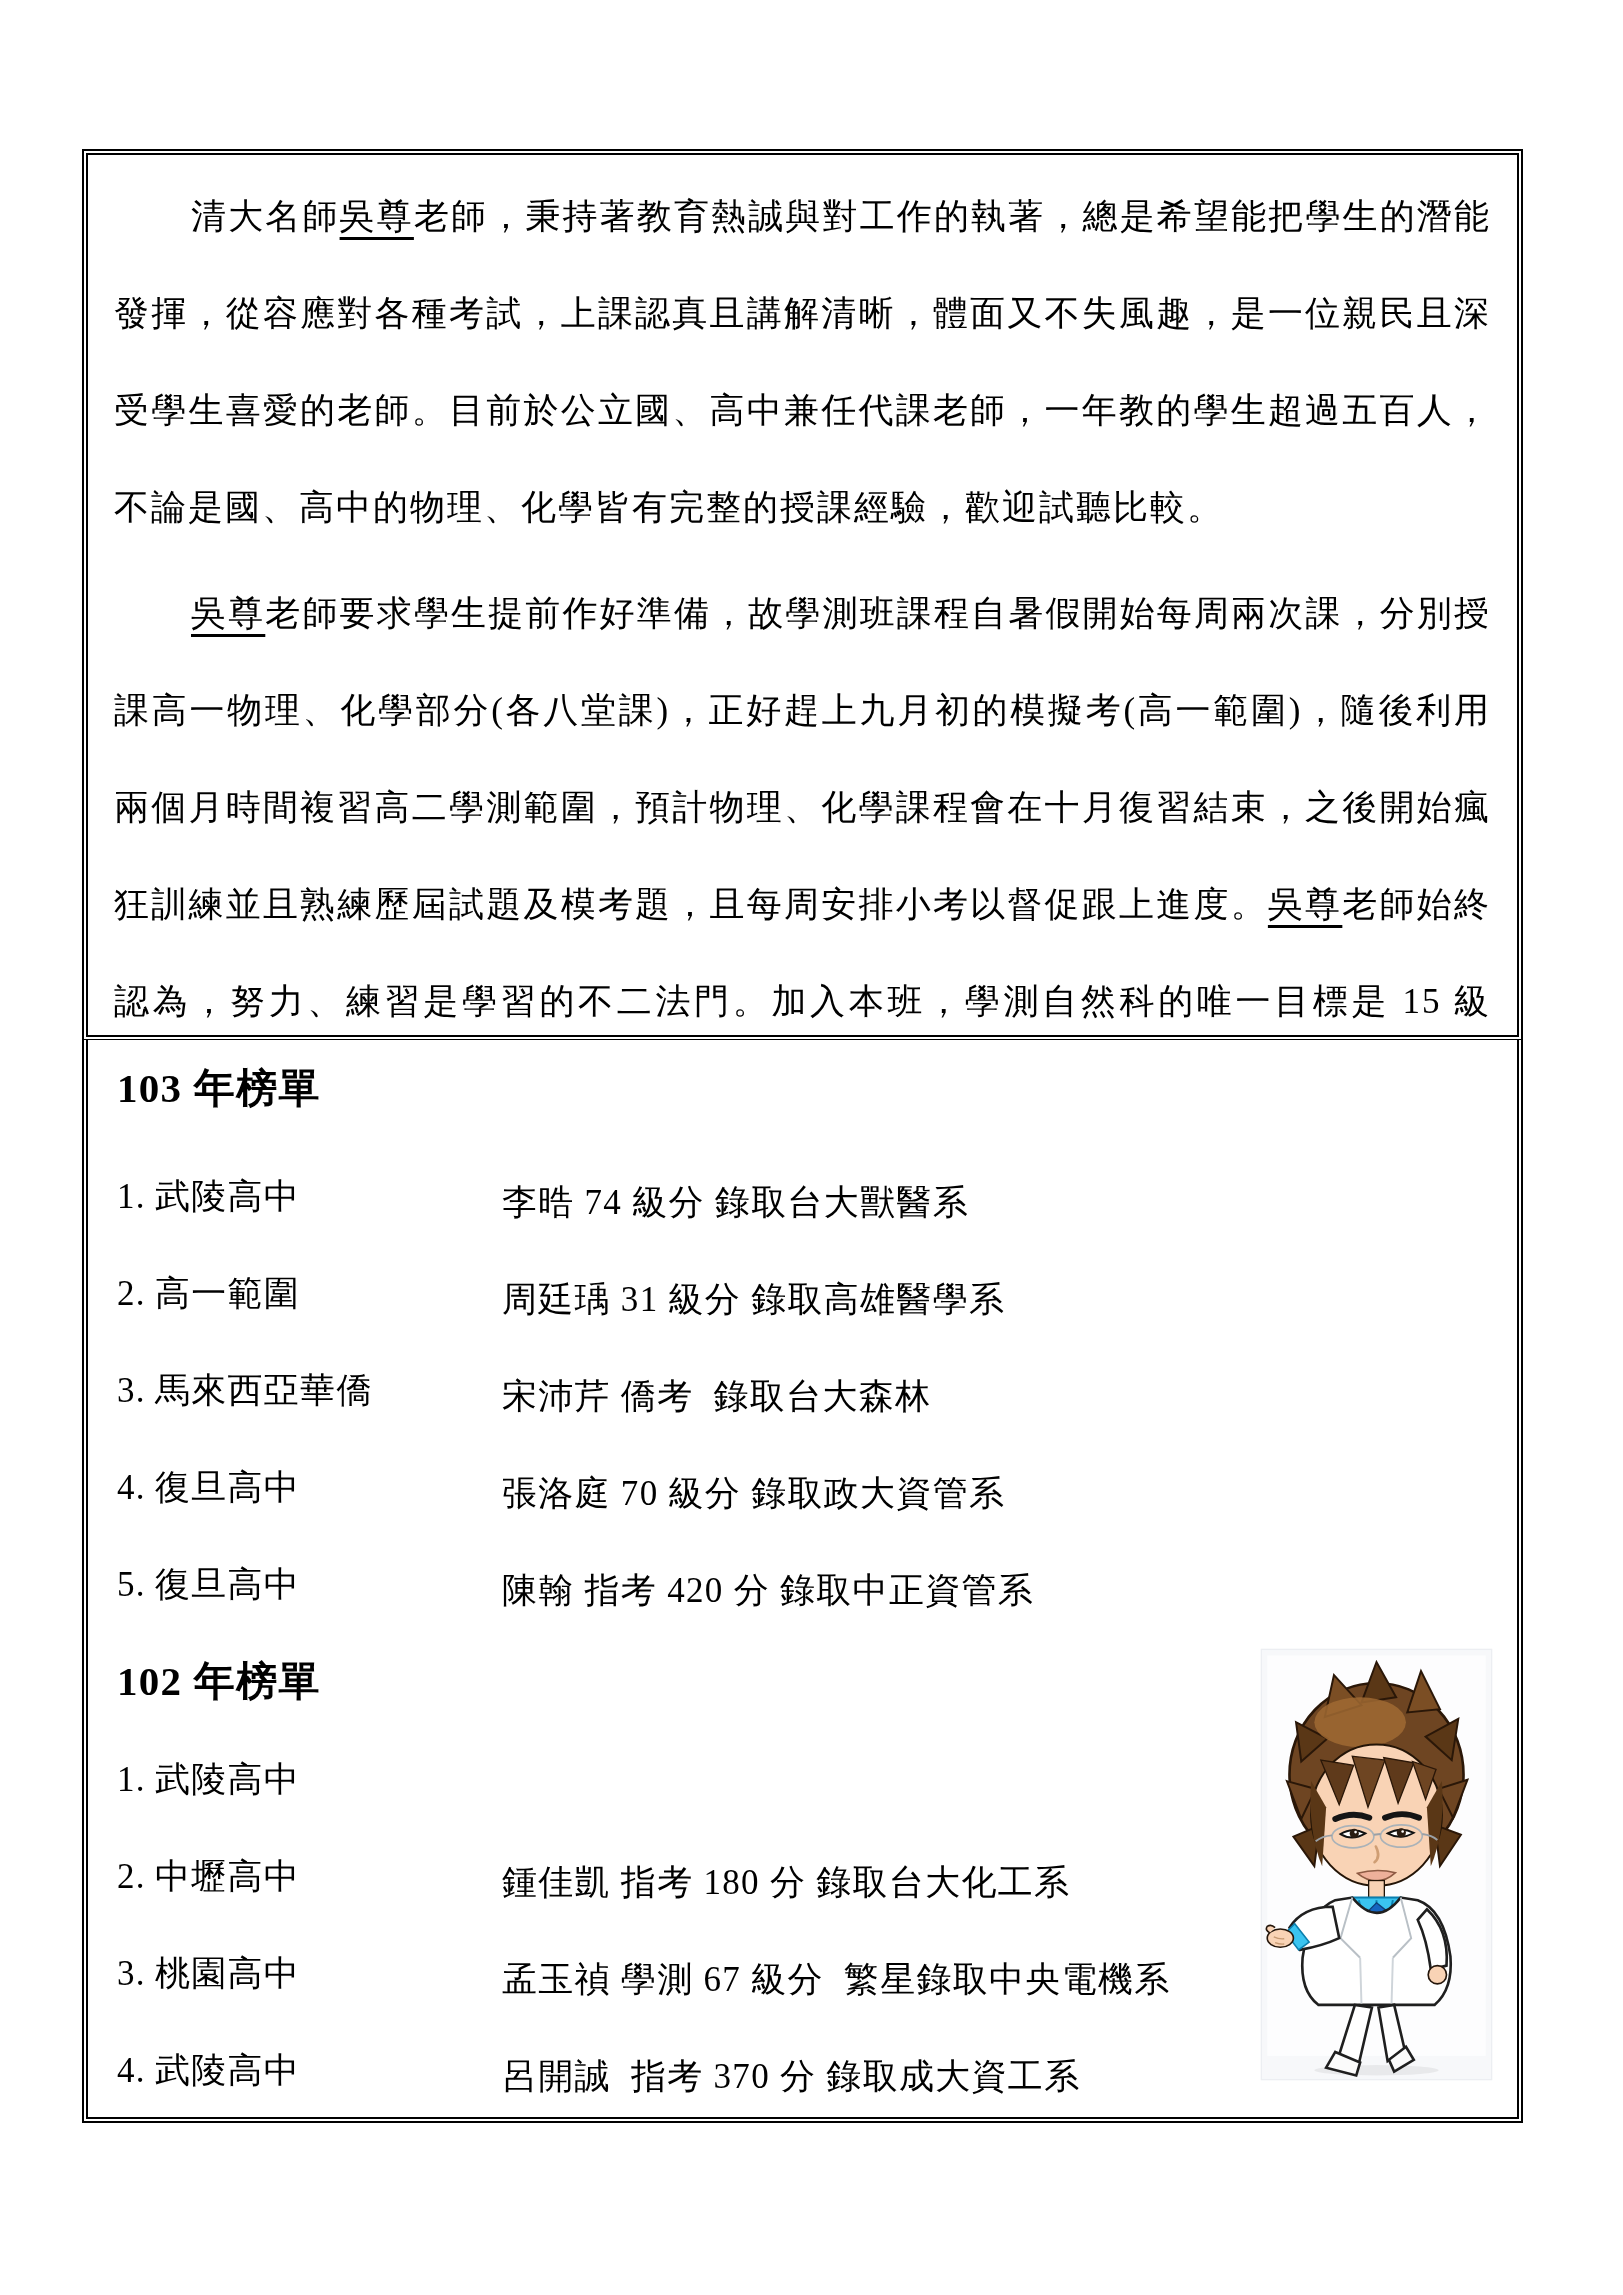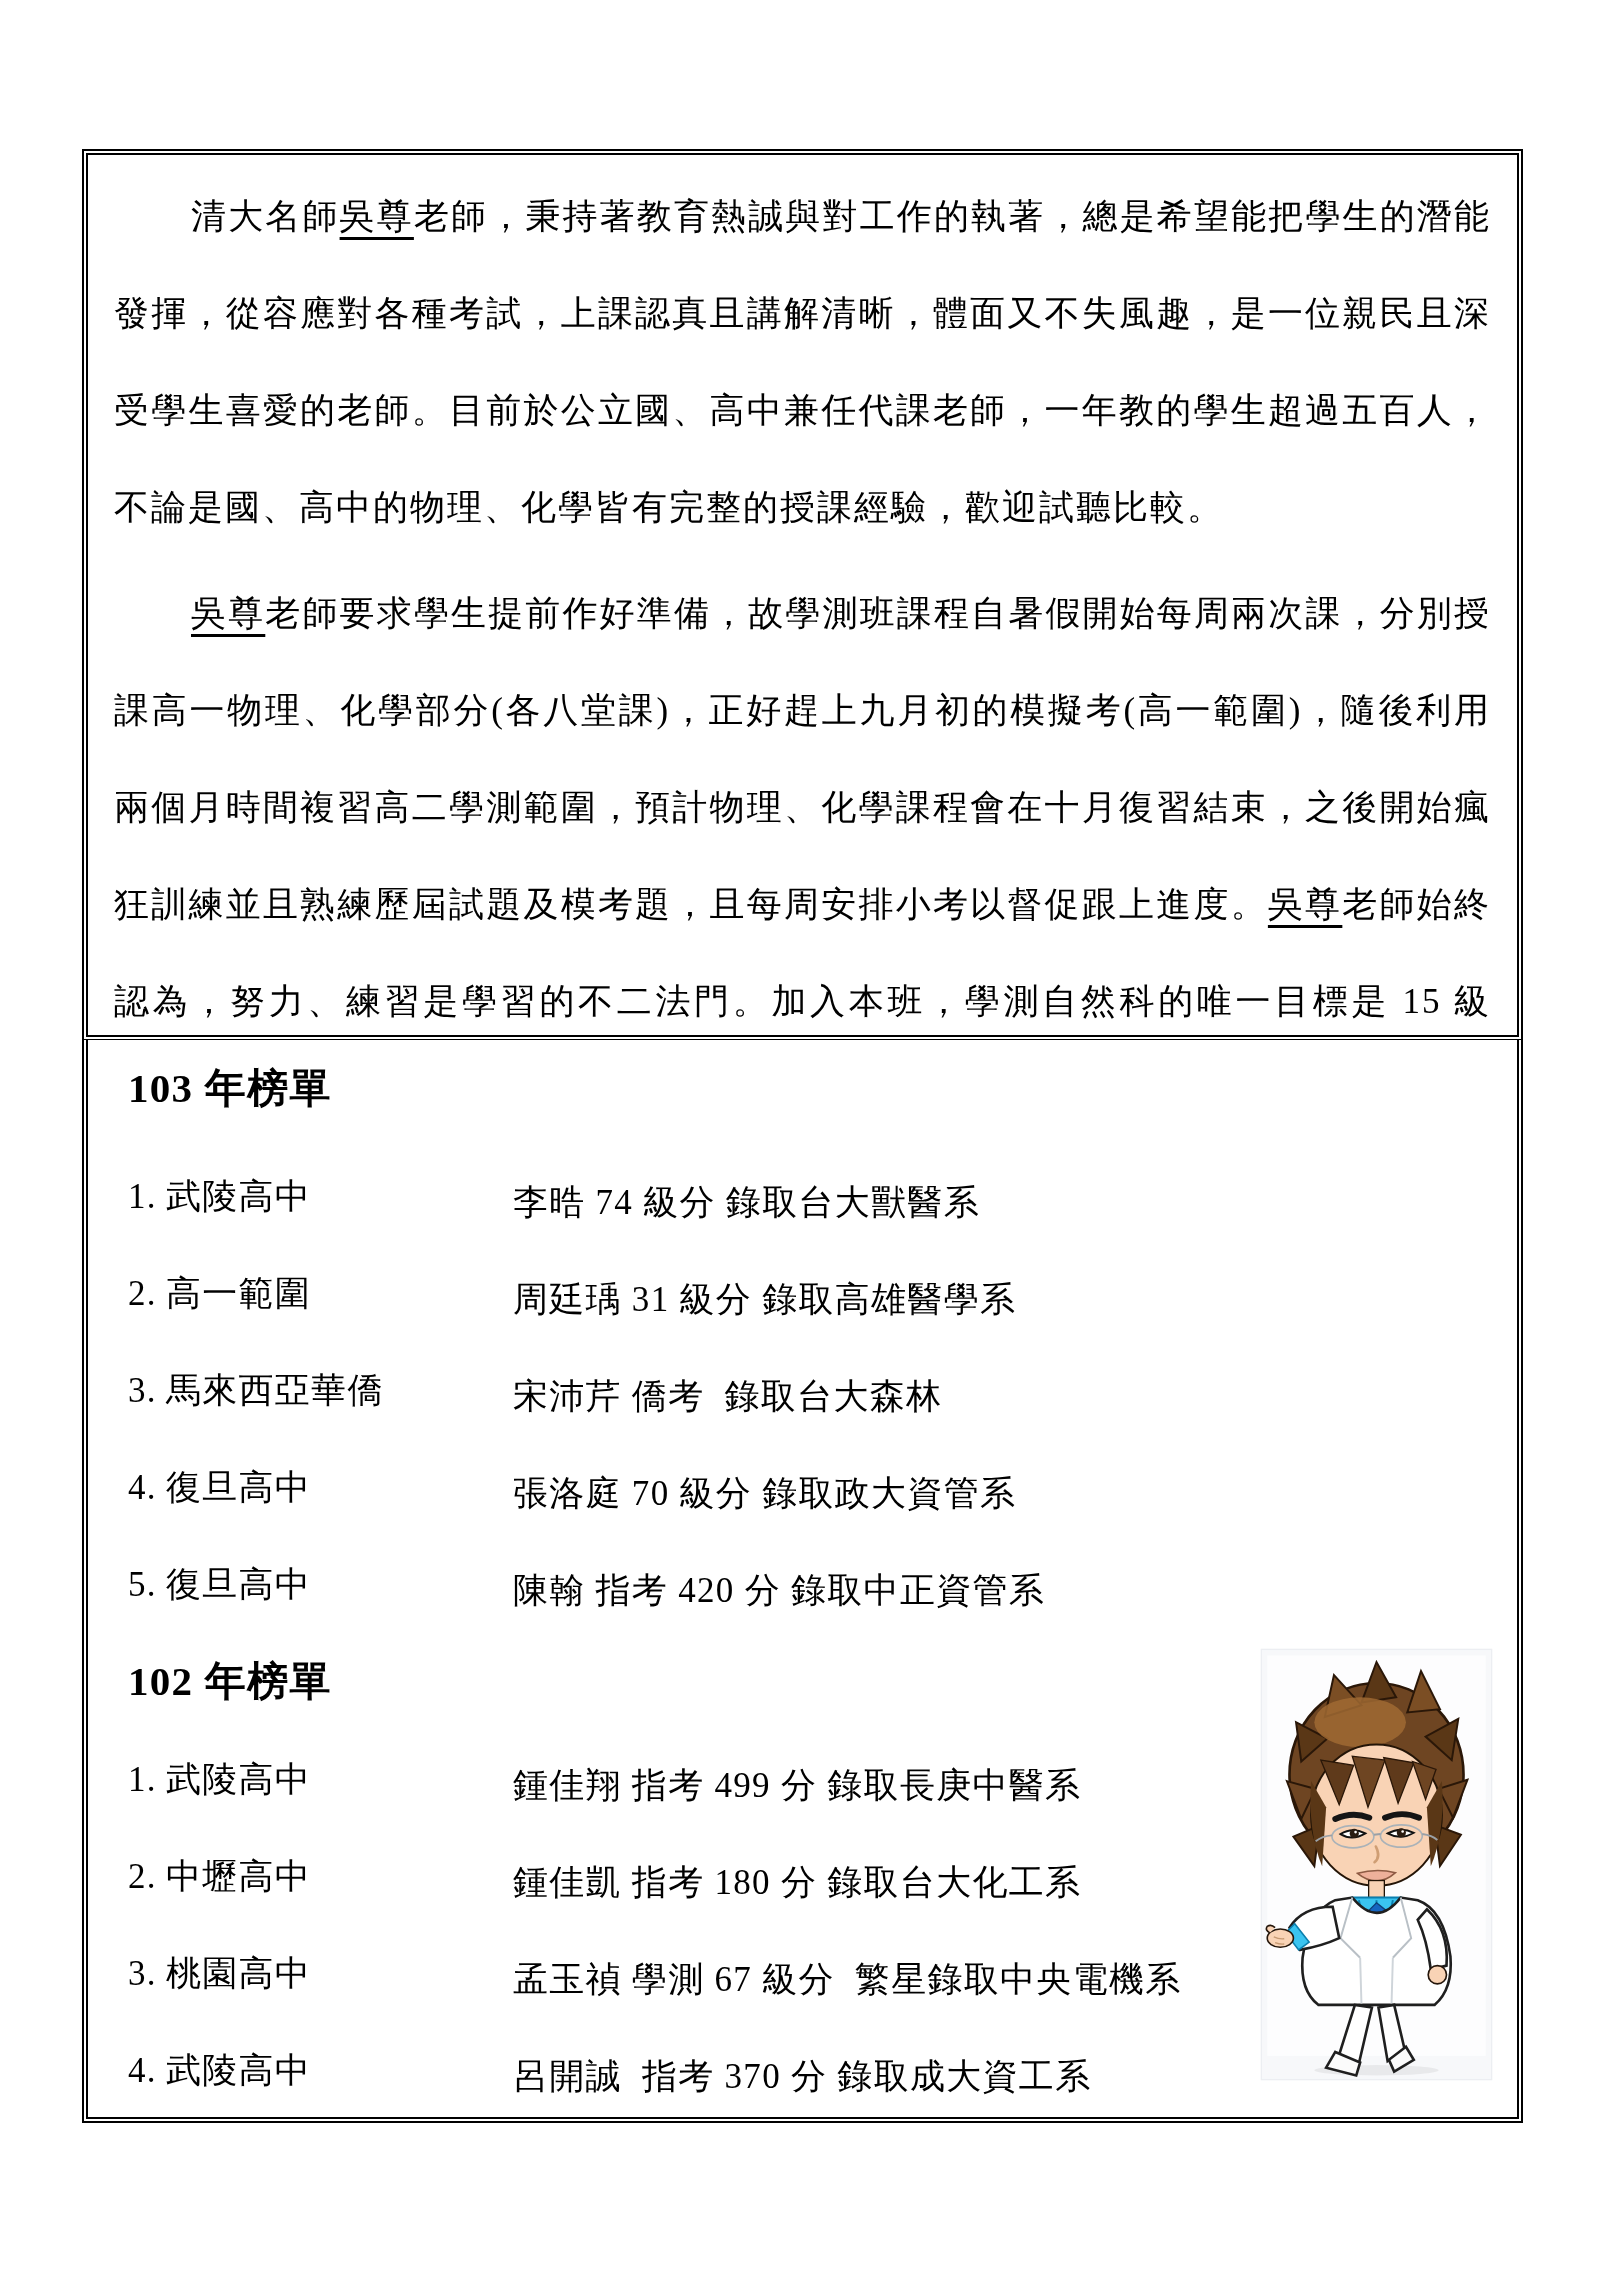--- a/index.html
+++ b/index.html
@@ -13,21 +13,21 @@
   }
   .box{
     position:absolute;
     left:82px;
     width:1441px;
     border:6.5px double #000;
     box-sizing:border-box;
     background:#fff;
   }
   .box1{ top:149px; height:892px; padding:3.9px 17px 0 17px; }
-  .box2{ top:1040px; height:1083px; border-top:none; padding:0 17px 0 32px; }
+  .box2{ top:1040px; height:1083px; border-top:none; padding:0 17px 0 21px; }
   .intro p{
     margin:9px;
     font-size:35px;
     letter-spacing:2px;
     line-height:97px;
     text-align:justify;
     text-justify:inter-character;
   }
   .intro p.indent{ text-indent:77px; }
   .uname{
@@ -104,21 +104,20 @@
         <span class="result">陳翰 指考 420 分 錄取中正資管系</span>
       </div>
     </div>
 
     <h2 class="roster-title">102 年榜單</h2>
 
     <div class="rows rows2">
       <div class="row">
         <span class="num">1.</span>
         <span class="school">武陵高中</span>
-        <span class="result">鍾佳翔 指考 499 分 錄取長庚中醫系</span>
       </div>
       <div class="row">
         <span class="num">2.</span>
         <span class="school">中壢高中</span>
         <span class="result">鍾佳凱 指考 180 分 錄取台大化工系</span>
       </div>
       <div class="row">
         <span class="num">3.</span>
         <span class="school">桃園高中</span>
         <span class="result">孟玉禎 學測 67 級分  繁星錄取中央電機系</span>

